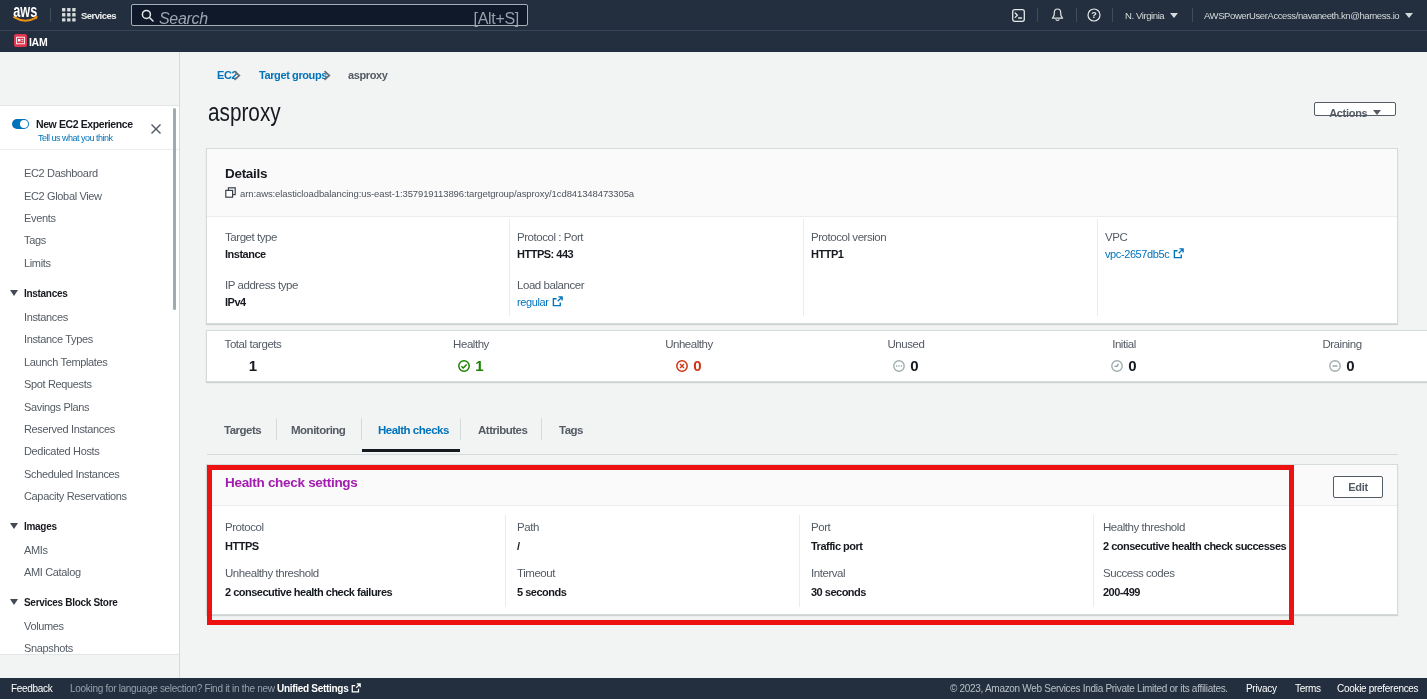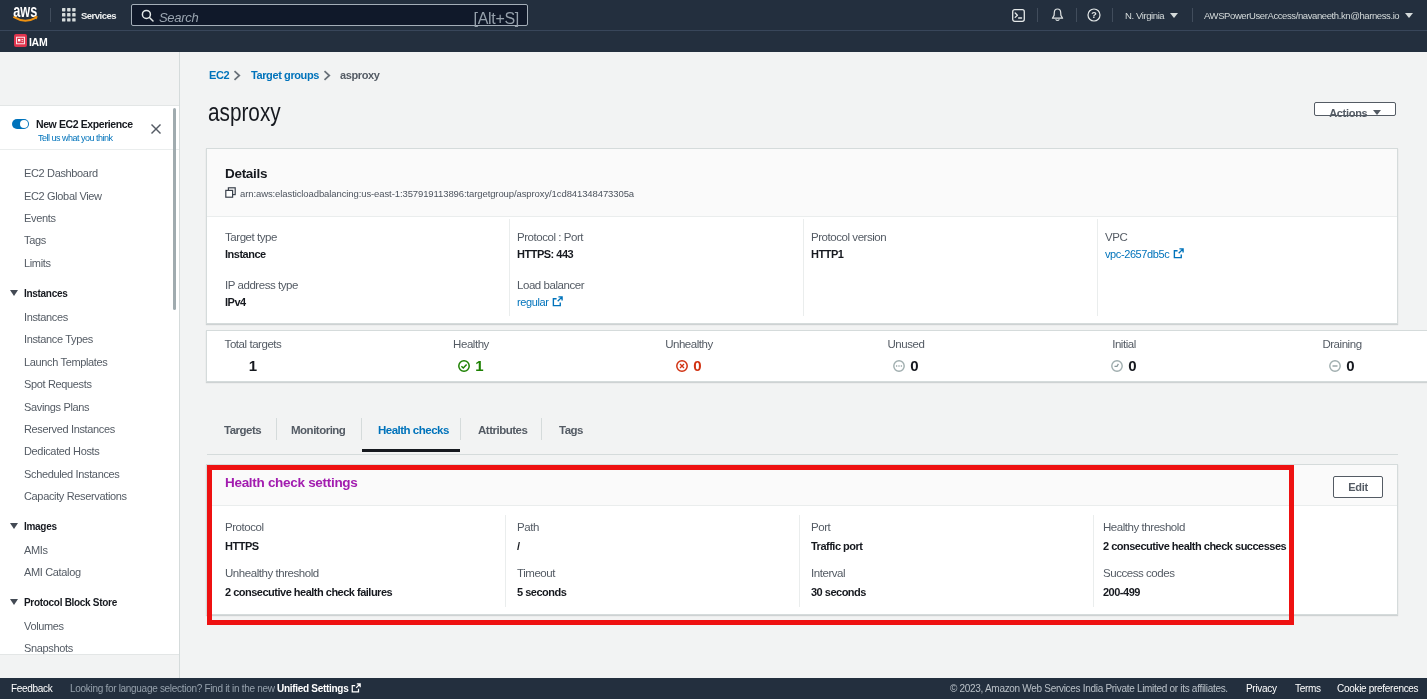--- a/index.html
+++ b/index.html
@@ -8,40 +8,40 @@
   #page { position:relative; width:1427px; height:699px; background:#f2f3f3; overflow:hidden;padding-left:8px; }
   .abs { position:absolute; }
 
   
   #topbar { position:absolute; left:0; top:0; width:1427px; height:30px; background:#232f3e; }
   #favbar { position:absolute; left:0; top:30px; width:1427px; height:22px; background:#232f3e; border-top:1px solid #38465a; }
   .tb-text { color:#d5dbdb; font-size:9.5px; letter-spacing:-0.4px; }
   .tb-div { position:absolute; top:8px; width:1px; height:14px; background:#414d5c; }
 
   #searchbox { position:absolute; left:131px; top:4px; width:397px; height:22px; background:#10192a; border:1px solid #a4aeb8; border-radius:2px; }
-  #searchbox .ph { position:absolute; left:27px; top:5px; font-style:italic; color:#9aa5b0; font-size:13px; letter-spacing:-0.3px; }
+  #searchbox .ph { position:absolute; left:27px; top:5px; font-style:italic; color:#9aa5b0; font-size:16px; letter-spacing:-0.3px; }
   #searchbox .alt { position:absolute; right:8px; top:5px; color:#95a0ab; font-size:16px; letter-spacing:-0.3px; }
 
   
   #sidebar { position:absolute; left:0; top:105px; width:179px; height:550px; background:#fff; border-top:1px solid #e3e6e6; border-bottom:1px solid #e3e6e6; }
   #sidebar-rborder { position:absolute; left:179px; top:52px; width:1px; height:626px; background:#d5dbdb; }
   #scrollthumb { position:absolute; left:173px; top:108px; width:3px; height:202px; background:#a0abaf; border-radius:2px; }
   .nav-item { position:absolute; left:24px; font-size:11px; letter-spacing:-0.35px; color:#545b64; white-space:nowrap; }
   .nav-head { position:absolute; left:24px; font-size:10px; letter-spacing:-0.3px; font-weight:bold; color:#16191f; white-space:nowrap; }
   .nav-tri { position:absolute; left:10px; width:0; height:0; border-left:4px solid transparent; border-right:4px solid transparent; border-top:6px solid #434a54; }
 
   
   .link { color:#0073bb; text-decoration:none; }
   .card { position:absolute; background:#fff; border:1px solid #d5dbdb; border-radius:0; box-shadow:0 1px 1px rgba(0,28,36,.15); }
   .card-header { background:#fafafa; border-bottom:1px solid #eaeded; }
   .label { color:#545b64; font-size:11.5px; letter-spacing:-0.45px; }
   .value { color:#16191f; font-size:11px; font-weight:bold; letter-spacing:-0.5px; }
 
   #breadcrumb { position:absolute; left:209px; top:69px; width:400px; height:14px; font-size:11px; letter-spacing:-0.4px; color:#545b64; }
-  #breadcrumb a, #breadcrumb span { white-space:nowrap; }
+  #breadcrumb a, #breadcrumb span { white-space:nowrap;margin-left:8px; }
   #title { position:absolute; left:208px; top:98px; font-size:25px; color:#16191f; font-weight:400; transform:scaleX(0.83); transform-origin:left top; }
 
   .btn { position:absolute; background:#fff; border:1px solid #545b64; border-radius:2px; color:#545b64; font-weight:bold; font-size:11px; letter-spacing:-0.3px; text-align:center; }
 
   
   .tab { position:absolute; top:424px; font-size:11.5px; letter-spacing:-0.5px; font-weight:bold; color:#545b64; white-space:nowrap; }
   .tab-div { position:absolute; top:418px; width:1px; height:22px; background:#d5dbdb; }
 
   .stat { top:7px; width:120px; text-align:center; }
   .statval { margin-top:7px; display:flex; align-items:center; justify-content:center; }
@@ -150,21 +150,21 @@
     <div class="nav-item" style="top:339px">Dedicated Hosts</div>
     <div class="nav-item" style="top:362px">Scheduled Instances</div>
     <div class="nav-item" style="top:384px">Capacity Reservations</div>
 
     <div class="nav-tri" style="top:417px"></div>
     <div class="nav-head" style="top:415px">Images</div>
     <div class="nav-item" style="top:438px">AMIs</div>
     <div class="nav-item" style="top:460px">AMI Catalog</div>
 
     <div class="nav-tri" style="top:493px"></div>
-    <div class="nav-head" style="top:491px">Protocol Block Store</div>
+    <div class="nav-head" style="top:491px">Services Block Store</div>
     <div class="nav-item" style="top:514px">Volumes</div>
     <div class="nav-item" style="top:536px">Snapshots</div>
   </div>
   <div id="scrollthumb"></div>
 
   <div id="breadcrumb">
     <a class="link" style="position:absolute;left:0;top:0;font-weight:bold" href="#">EC2</a>
     <svg style="position:absolute;left:24px;top:1px" width="8" height="11" viewBox="0 0 8 11">
         <path d="M1.5 1.2 L6.3 5.5 L1.5 9.8" fill="none" stroke="#687078" stroke-width="1.7"></path>
       </svg>

